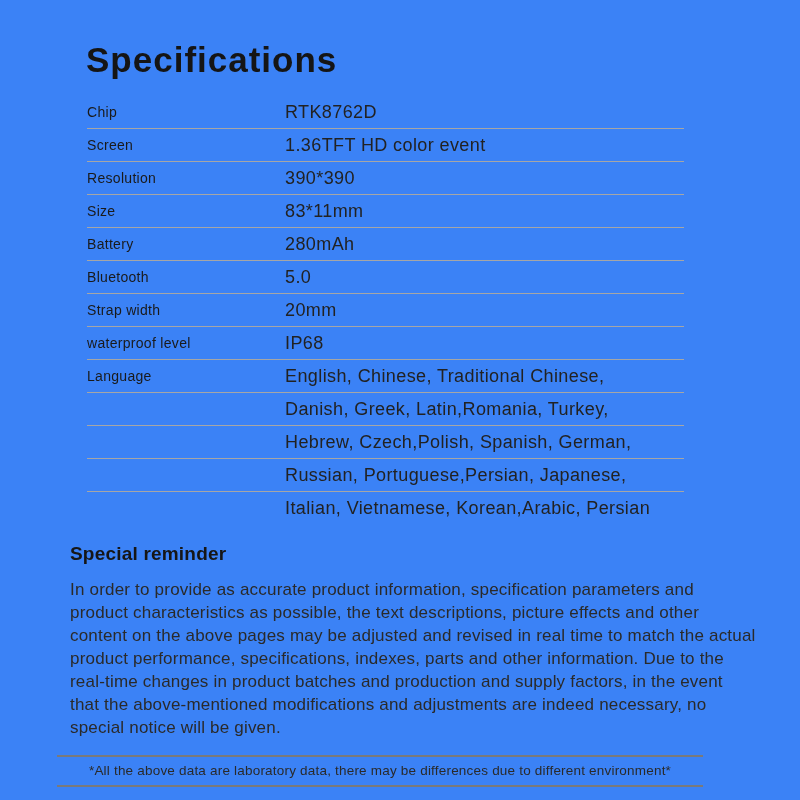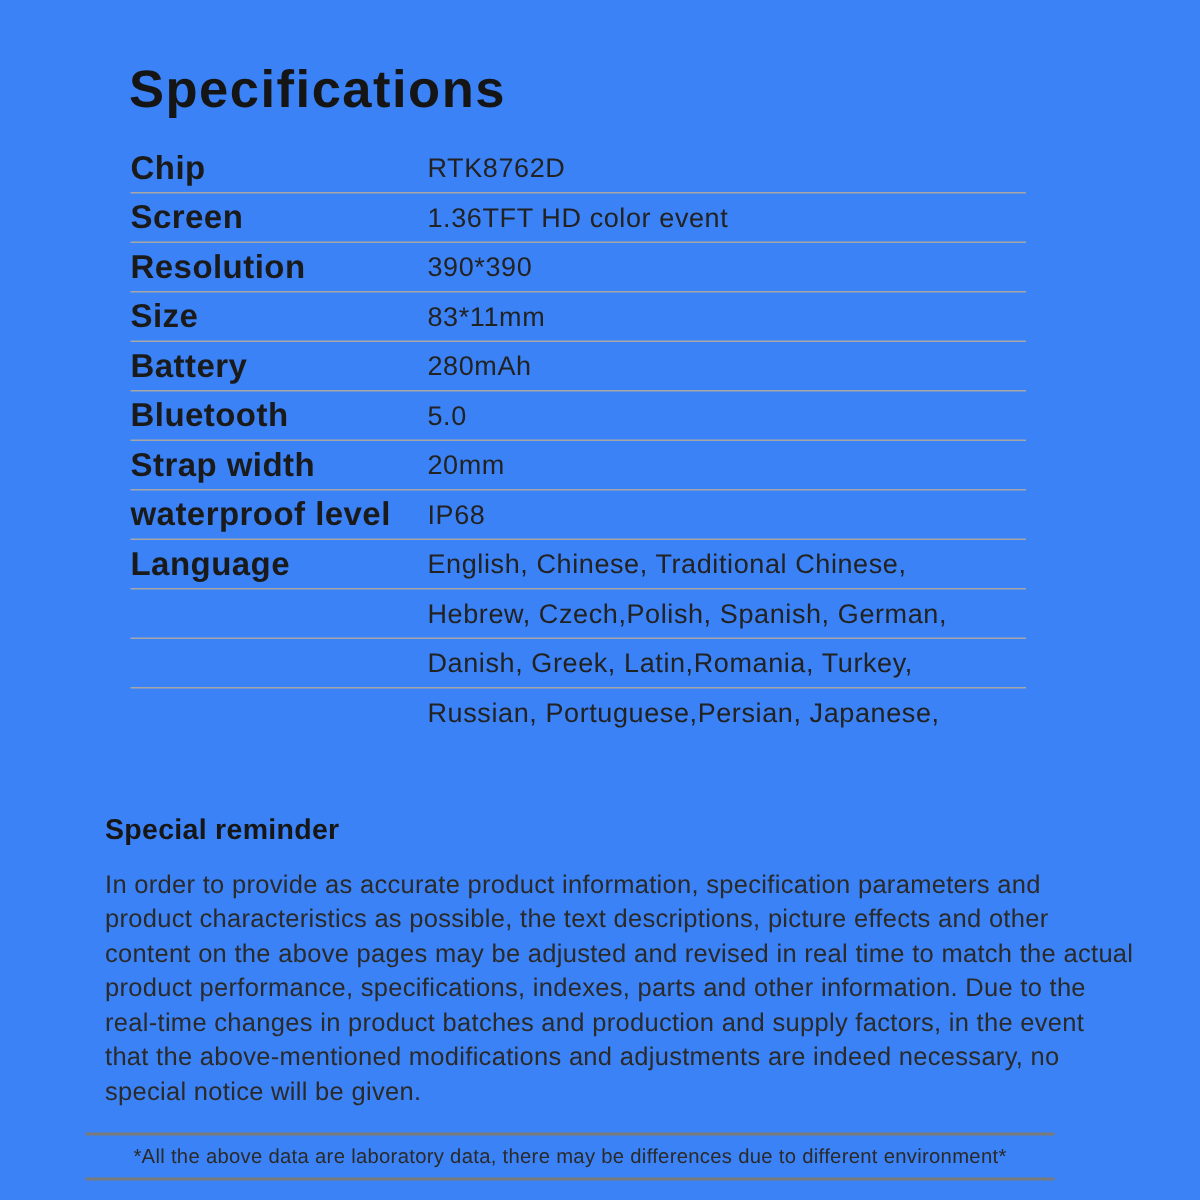--- a/index.html
+++ b/index.html
@@ -31,22 +31,22 @@
   }
   .spec-row {
     display: flex;
     align-items: center;
     height: 32px;
     border-bottom: 1px solid #a6a6a6;
   }
   .spec-row:last-child { border-bottom: none; }
   .spec-label {
     flex: 0 0 198px;
-    font-size: 22px;
-    font-weight: 700;
+    font-size: 14px;
+    font-weight: 400;
     letter-spacing: 0.3px;
     color: #1a1a1a;
     white-space: nowrap;
   }
   .spec-value {
     font-size: 18px;
     letter-spacing: 0.4px;
     color: #222222;
     white-space: nowrap;
   }
@@ -124,29 +124,33 @@
     <div class="spec-row">
       <span class="spec-label">waterproof level</span>
       <span class="spec-value">IP68</span>
     </div>
     <div class="spec-row">
       <span class="spec-label">Language</span>
       <span class="spec-value">English, Chinese, Traditional Chinese,</span>
     </div>
     <div class="spec-row">
       <span class="spec-label"></span>
+      <span class="spec-value">Danish, Greek, Latin,Romania, Turkey,</span>
+    </div>
+    <div class="spec-row">
+      <span class="spec-label"></span>
       <span class="spec-value">Hebrew, Czech,Polish, Spanish, German,</span>
     </div>
     <div class="spec-row">
       <span class="spec-label"></span>
-      <span class="spec-value">Danish, Greek, Latin,Romania, Turkey,</span>
+      <span class="spec-value">Russian, Portuguese,Persian, Japanese,</span>
     </div>
     <div class="spec-row">
       <span class="spec-label"></span>
-      <span class="spec-value">Russian, Portuguese,Persian, Japanese,</span>
+      <span class="spec-value">Italian, Vietnamese, Korean,Arabic, Persian</span>
     </div>
   </div>
 
   <div class="reminder">
     <h2 class="reminder-heading">Special reminder</h2>
     <p class="reminder-body">In order to provide as accurate product information, specification parameters and product characteristics as possible, the text descriptions, picture effects and other content on the above pages may be adjusted and revised in real time to match the actual product performance, specifications, indexes, parts and other information. Due to the real-time changes in product batches and production and supply factors, in the event that the above-mentioned modifications and adjustments are indeed necessary, no special notice will be given.</p>
   </div>
 
   <div class="footer-note">
     <span>*All the above data are laboratory data, there may be differences due to different environment*</span>

